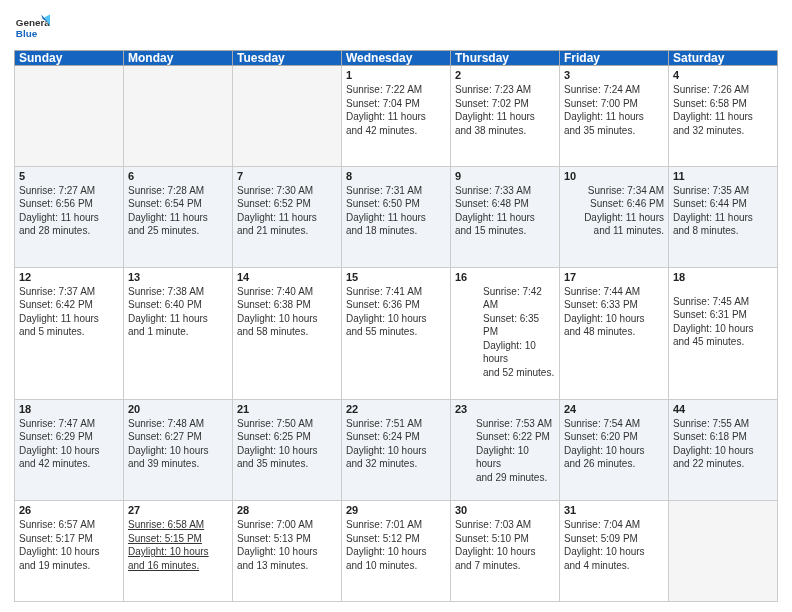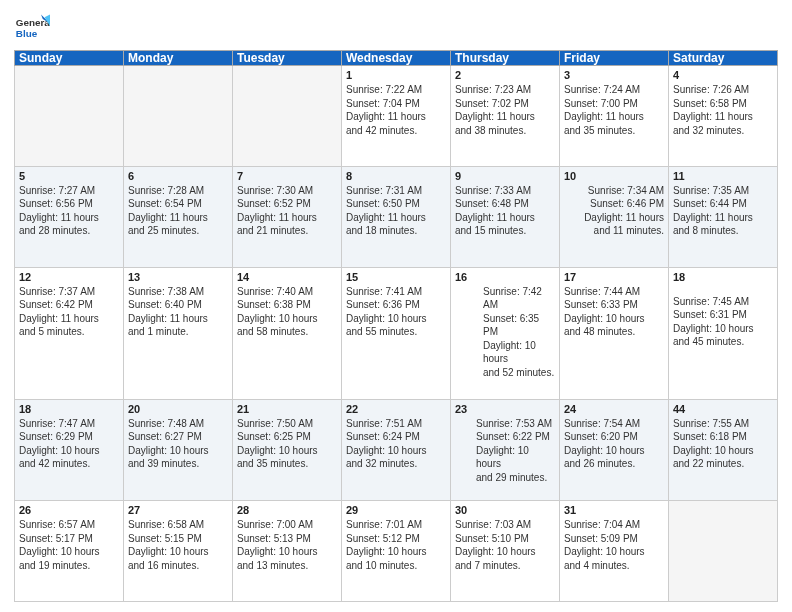--- a/index.html
+++ b/index.html
@@ -316,21 +316,21 @@
         <tr class="row-odd">
           <td>
             <span class="day-num">26</span>
             <div class="cell-text" style="white-space: pre-line;">Sunrise: 6:57 AM
 Sunset: 5:17 PM
 Daylight: 10 hours
 and 19 minutes.</div>
           </td>
           <td>
             <span class="day-num">27</span>
-            <div class="cell-text" style="white-space: pre-line;">Sunrise: 6:58 AM
+            <div class="cell-text" style="white-space: pre-line; text-decoration: underline;">Sunrise: 6:58 AM
 Sunset: 5:15 PM
 Daylight: 10 hours
 and 16 minutes.</div>
           </td>
           <td>
             <span class="day-num">28</span>
             <div class="cell-text" style="white-space: pre-line;">Sunrise: 7:00 AM
 Sunset: 5:13 PM
 Daylight: 10 hours
 and 13 minutes.</div>

